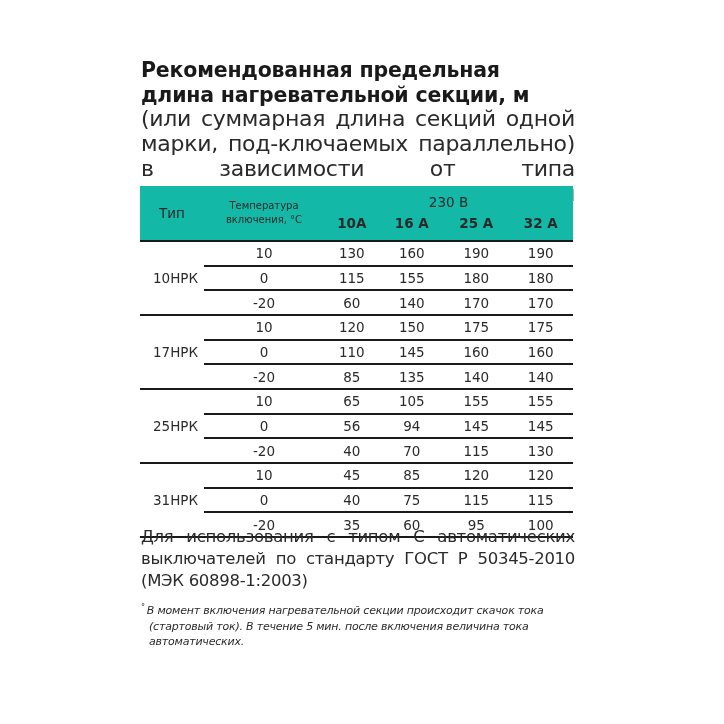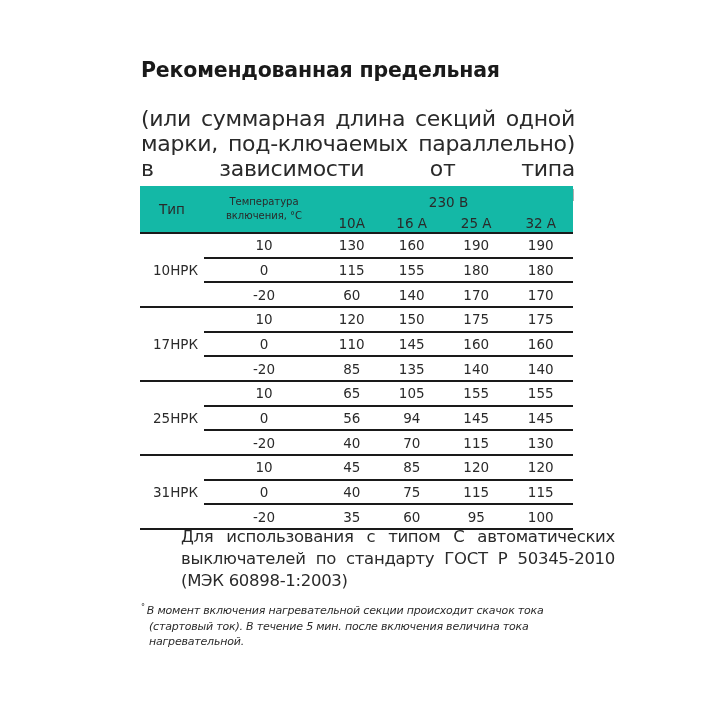--- a/index.html
+++ b/index.html
@@ -17,46 +17,46 @@
       font-size: 22px; line-height: 25px; color: #2a2a2a;
       text-align: justify; text-align-last: left; letter-spacing: -0.3px;
     }
     table.spec {
       position: absolute; left: 140px; top: 186px; width: 433px;
       border-collapse: collapse; font-size: 13px; color: #2a2a2a;
     }
     table.spec td, table.spec th { padding: 0; font-weight: normal; text-align: center; }
     thead th { background: #14b8a6; }
     thead tr.h1 th { height: 24px; vertical-align: bottom; }
-    thead tr.h2 th { height: 21px; vertical-align: bottom; padding-bottom: 1px; }
+    thead tr.h2 th { height: 21px; vertical-align: bottom; padding-bottom: 9px; font-weight: bold; }
     thead tr.h2 th.amp { font-size: 13.5px; }
     th.tip { text-align: left; padding-left: 8px; font-size: 13.5px; vertical-align: middle !important; }
     th.temp { font-size: 10px; line-height: 14px; vertical-align: middle !important; }
     th.volt { font-size: 13.5px; }
     tbody td { height: 22.67px; border-bottom: 2px solid #1a1a1a; font-size: 13.5px; }
     thead tr.h2 th, thead tr.h1 th.tip, thead tr.h1 th.temp { border-bottom: 2px solid #1a1a1a; }
     tbody td.type { text-align: center; padding-left: 7px; font-size: 13.5px; }
     .notes {
       position: absolute; left: 141px; top: 526px; width: 434px;
       font-size: 16.5px; line-height: 22px; color: #2a2a2a; text-align: justify; text-align-last: left;
       letter-spacing: -0.3px;
-      margin-left: 40px;
     }
     .footnote {
       position: absolute; left: 141px; top: 600px; width: 440px;
       font-size: 11px; line-height: 15.5px; color: #2a2a2a; letter-spacing: -0.2px; font-style: italic;
     }
     .footnote .mark { font-size: 8px; vertical-align: 4px; margin-right: 2px; }
     .footnote .cont { padding-left: 8px; display: block; }
   </style>
 </head>
 <body>
 
 <div class="title">
   <div>Рекомендованная предельная</div>
+  <div>длина нагревательной секции, м</div>
 </div>
 
 <div class="subtitle">(или суммарная длина секций одной марки, под-ключаемых параллельно) в зависимости от типа автоматического выключателя питания:</div>
 
 <table class="spec">
   <thead>
     <tr class="h1">
       <th class="tip" rowspan="2" style="width:64px">Тип</th>
       <th class="temp" rowspan="2" style="width:120px">Температура включения, °С</th>
       <th class="volt" colspan="4">230 В</th>
@@ -158,14 +158,14 @@
         <td>100</td>
       </tr>
     </tbody>
 </table>
 
 <div class="notes">Для использования с типом С автоматических выключателей по стандарту ГОСТ Р 50345-2010 (МЭК 60898-1:2003)</div>
 
 <div class="footnote">
   <span class="mark">°</span><span>В момент включения нагревательной секции происходит скачок тока</span>
   <span class="cont">(стартовый ток). В  течение 5 мин. после включения величина тока</span>
-  <span class="cont">нагревательной.</span>
+  <span class="cont">автоматических.</span>
 </div>
 
 </body></html>

